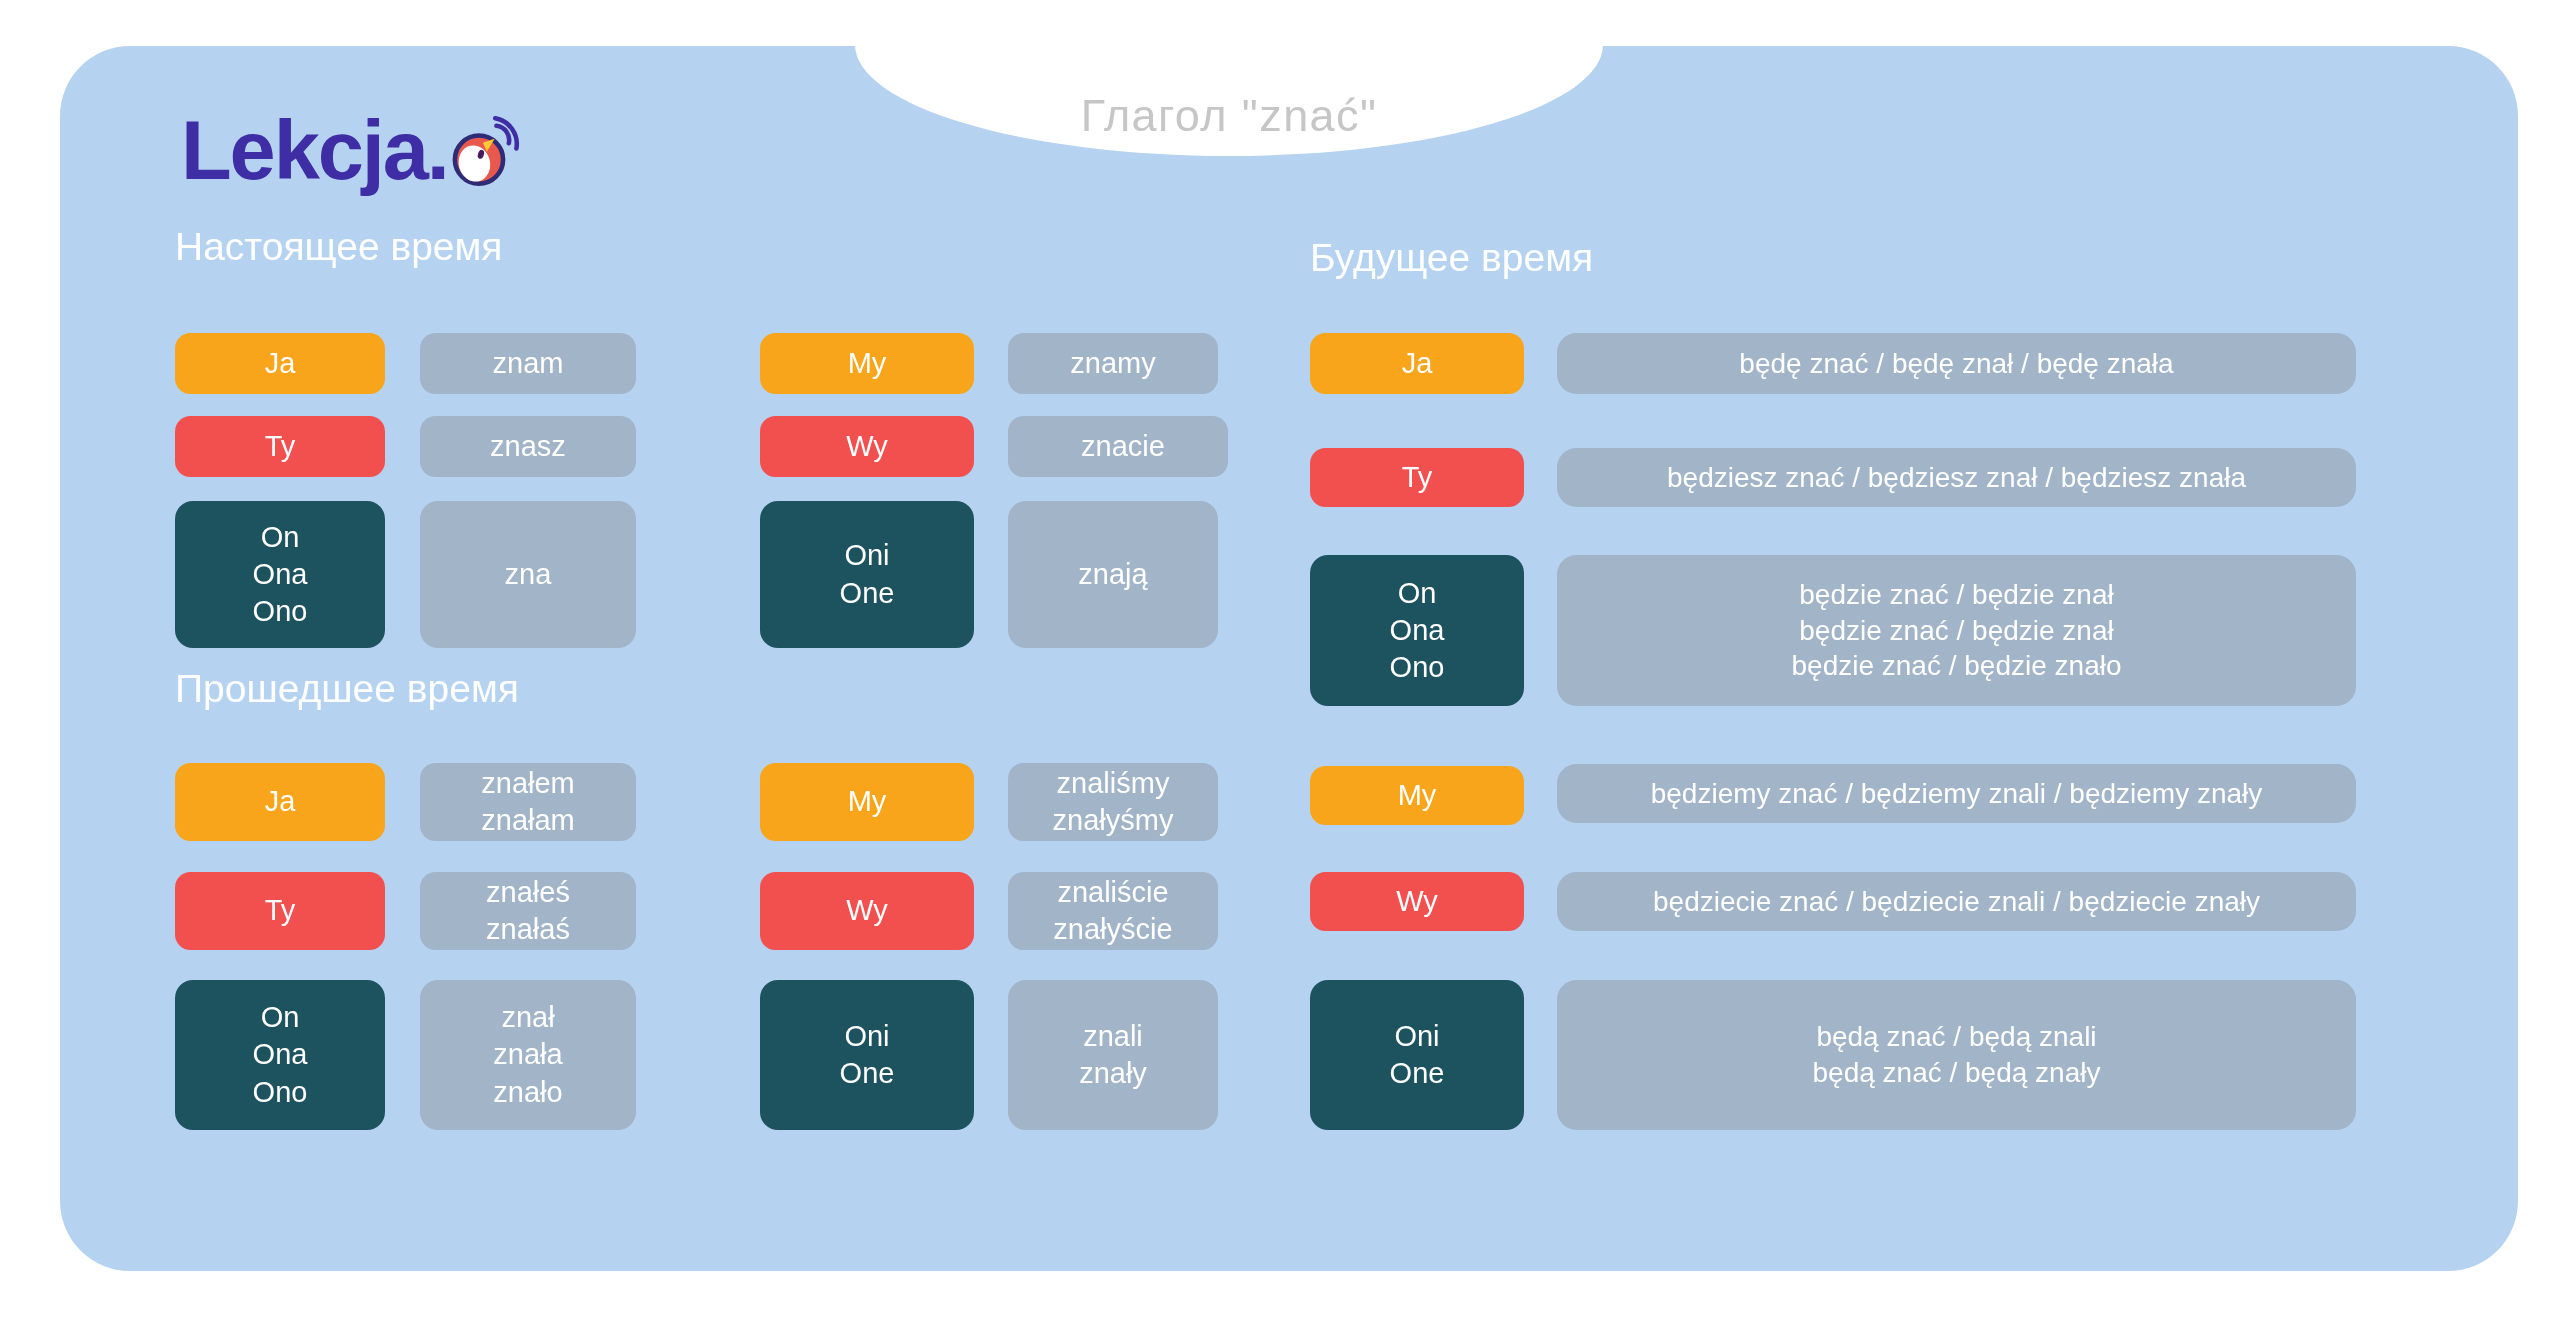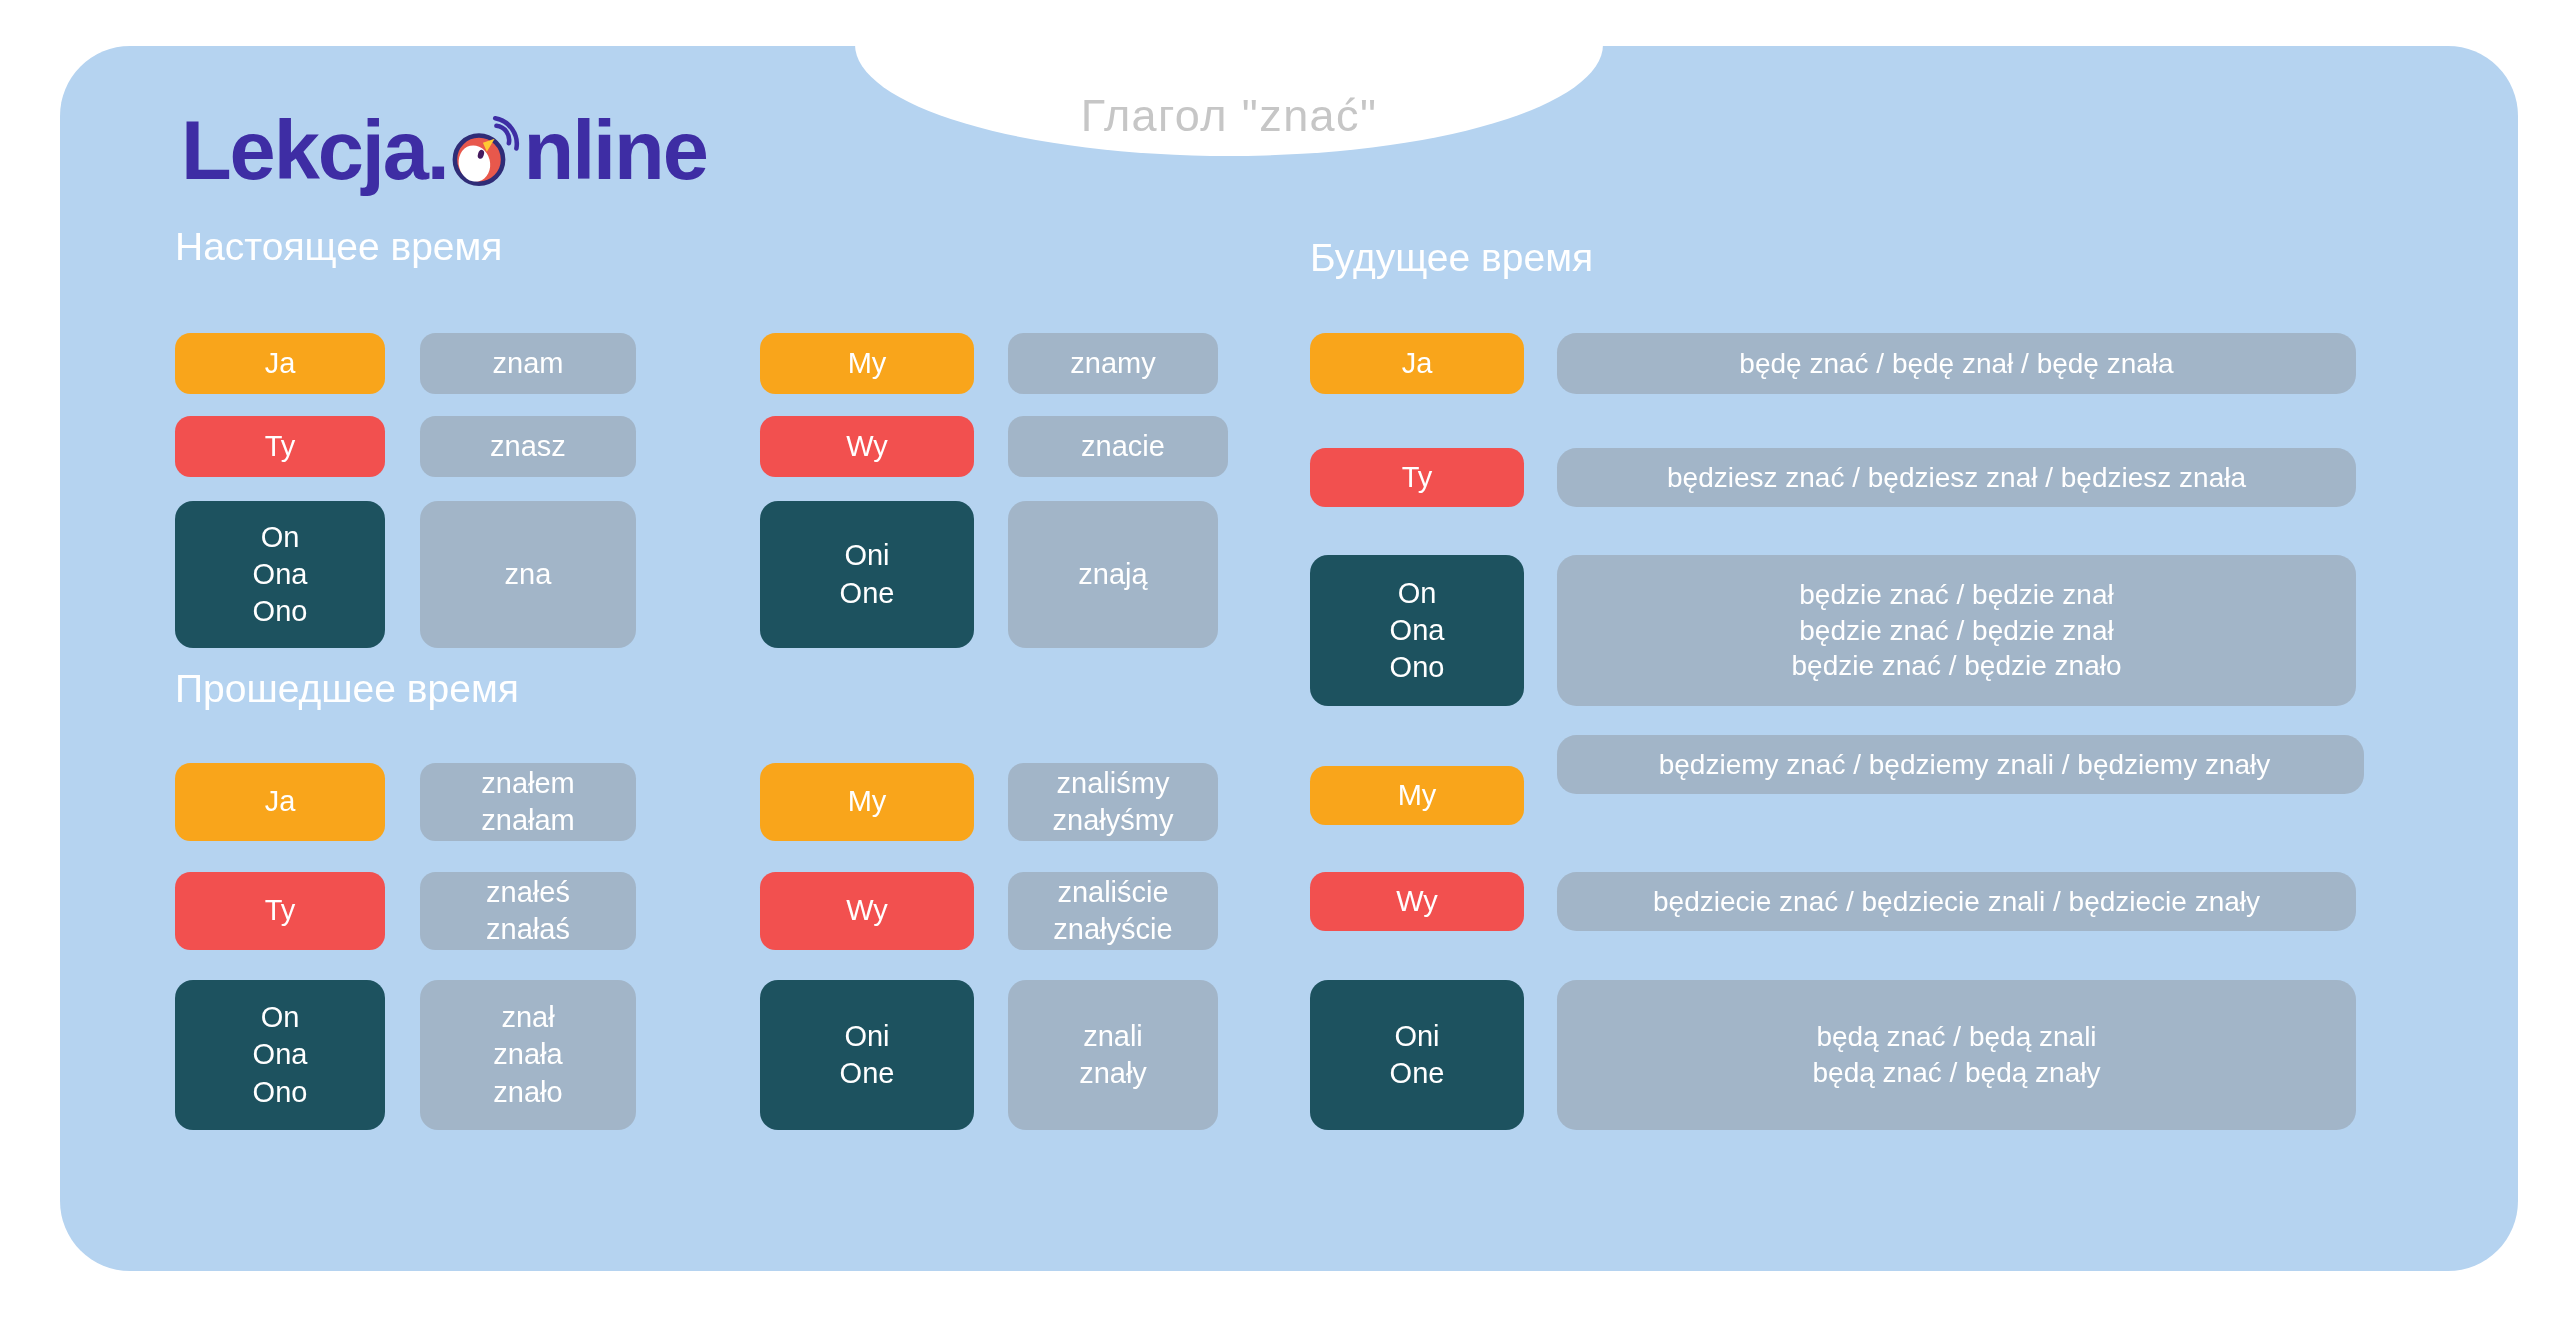--- a/index.html
+++ b/index.html
@@ -53,21 +53,20 @@
   <span>Lekcja.</span>
   <svg class="bird" viewBox="0 0 112 122" xmlns="http://www.w3.org/2000/svg">
     <path d="M70.9 14.6 A40 40 0 0 1 103.4 60.9" fill="none" stroke="#3e2da4" stroke-width="7" stroke-linecap="round"></path>
     <path d="M74.9 18.4 A28 28 0 0 1 97.6 50.9" fill="none" stroke="#3e2da4" stroke-width="7" stroke-linecap="round" opacity="0"></path>
     <path d="M72.8 26.2 A22 22 0 0 1 91.8 52.8" fill="none" stroke="#3e2da4" stroke-width="7" stroke-linecap="round"></path>
     <circle cx="46" cy="78" r="37" fill="#e8584c" stroke="#2f2c77" stroke-width="7"></circle>
     <ellipse cx="39" cy="84" rx="24" ry="28" fill="#ffffff" transform="rotate(-14 39 84)"></ellipse>
     <polygon points="52,52 70,46 58,66" fill="#ffc933"></polygon>
     <ellipse cx="49" cy="70" rx="4.5" ry="7" fill="#451a5e" transform="rotate(18 49 70)"></ellipse>
   </svg>
-  <span>nline</span>
 </div>
 
 <div class="sec-header" style="left: 175px; top: 225px; width: 1078px; color: rgb(255, 255, 255);">Настоящее время</div>
 
 <div class="cell" style="left: 175px; top: 333px; width: 210px; height: 61px; background-color: rgb(249, 165, 27);">Ja</div>
 <div class="cell" style="left: 420px; top: 333px; width: 216px; height: 61px; background-color: rgb(162, 181, 200);">znam</div>
 
 <div class="cell" style="left: 175px; top: 416px; width: 210px; height: 61px; background-color: rgb(242, 80, 79);">Ty</div>
 <div class="cell" style="left: 420px; top: 416px; width: 216px; height: 61px; background-color: rgb(162, 181, 200);">znasz</div>
 
@@ -125,21 +124,21 @@
 <div class="cell wide" style="left: 1557px; top: 448px; width: 799px; height: 59px; background-color: rgb(162, 181, 200);">będziesz znać / będziesz znał / będziesz znała</div>
 
 <div class="cell tall" style="left: 1310px; top: 555px; width: 214px; height: 151px; background-color: rgb(29, 82, 95);">On
 Ona
 Ono</div>
 <div class="cell wide" style="left: 1557px; top: 555px; width: 799px; height: 151px; background-color: rgb(162, 181, 200);">będzie znać / będzie znał
 będzie znać / będzie znał
 będzie znać / będzie znało</div>
 
 <div class="cell" style="left: 1310px; top: 766px; width: 214px; height: 59px; background-color: rgb(249, 165, 27);">My</div>
-<div class="cell wide" style="left: 1557px; top: 735px; width: 799px; height: 59px; background-color: rgb(162, 181, 200); padding-left: 8px;">będziemy znać / będziemy znali / będziemy znały</div>
+<div class="cell wide" style="left: 1557px; top: 764px; width: 799px; height: 59px; background-color: rgb(162, 181, 200);">będziemy znać / będziemy znali / będziemy znały</div>
 
 <div class="cell" style="left: 1310px; top: 872px; width: 214px; height: 59px; background-color: rgb(242, 80, 79);">Wy</div>
 <div class="cell wide" style="left: 1557px; top: 872px; width: 799px; height: 59px; background-color: rgb(162, 181, 200);">będziecie znać / będziecie znali / będziecie znały</div>
 
 <div class="cell tall" style="left: 1310px; top: 980px; width: 214px; height: 150px; background-color: rgb(29, 82, 95);">Oni
 One</div>
 <div class="cell wide" style="left: 1557px; top: 980px; width: 799px; height: 150px; background-color: rgb(162, 181, 200);">będą znać / będą znali
 będą znać / będą znały</div>
 
 

